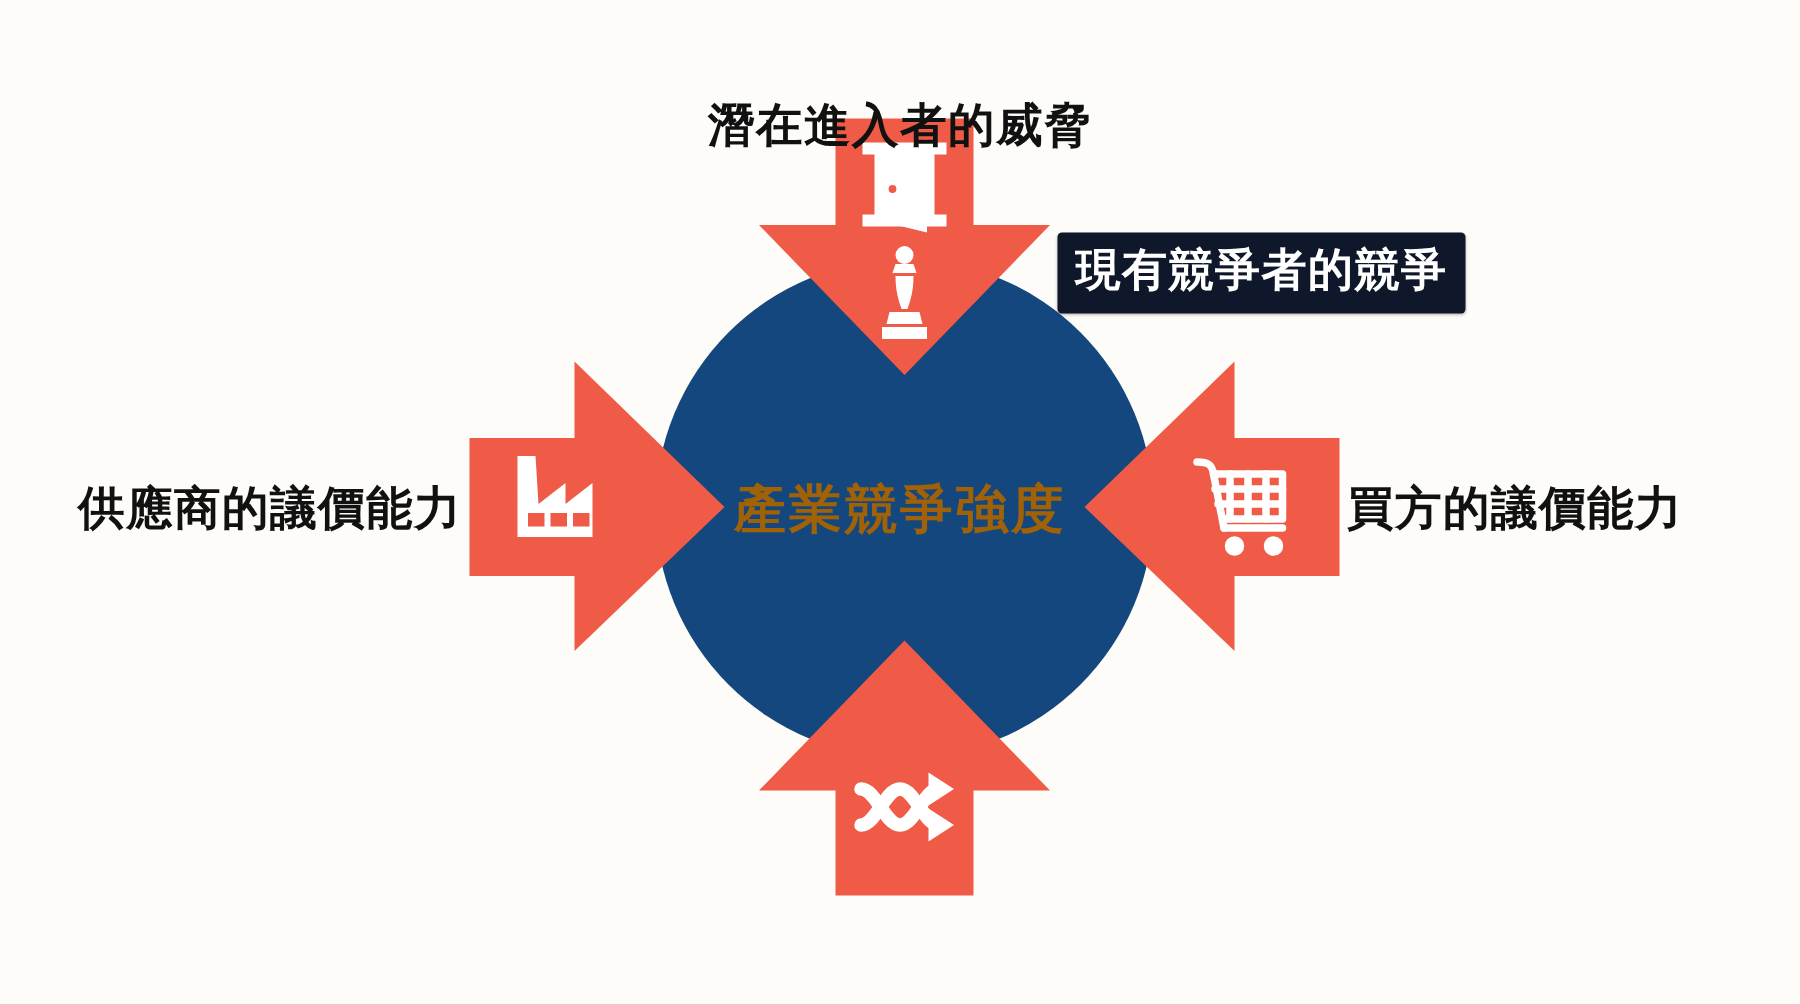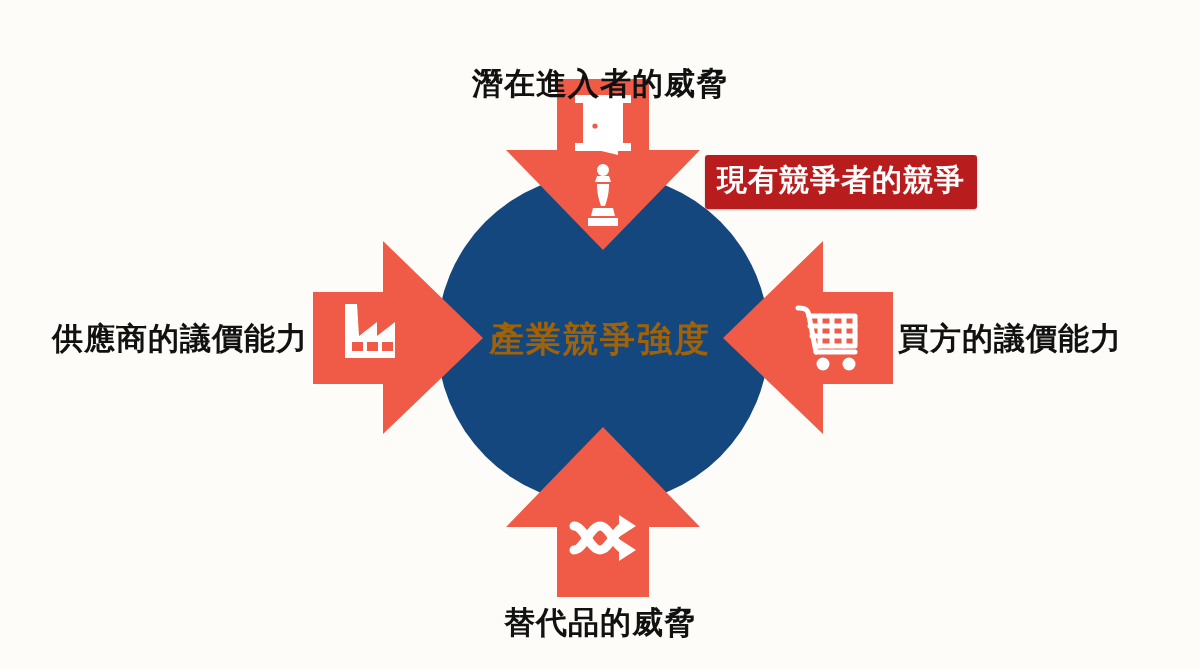--- a/index.html
+++ b/index.html
@@ -62,21 +62,21 @@
     top: 318px;
     font-size: 31px;
   }
 
   
   .label-highlight {
     position: absolute;
     left: 705px;
     top: 155px;
     padding: 5px 12px 8px 12px;
-    background: #b91c1c;
+    background: #0f172a;
     color: #ffffff;
     font-size: 30px;
     font-weight: bold;
     letter-spacing: 1px;
     white-space: nowrap;
     border-radius: 3px;
     box-shadow: 0 1px 2px rgba(0,0,0,0.25);
   }
 
   
@@ -165,15 +165,14 @@
   <div class="center-text">產業競爭強度</div>
 
   <div class="label label-top">潛在進入者的威脅</div>
 
   <div class="label-highlight">現有競爭者的競爭</div>
 
   <div class="label label-right">買方的議價能力</div>
 
   <div class="label label-left">供應商的議價能力</div>
 
-  <div class="label label-bottom">替代品的威脅</div>
 
 </div>
 
 </body></html>

